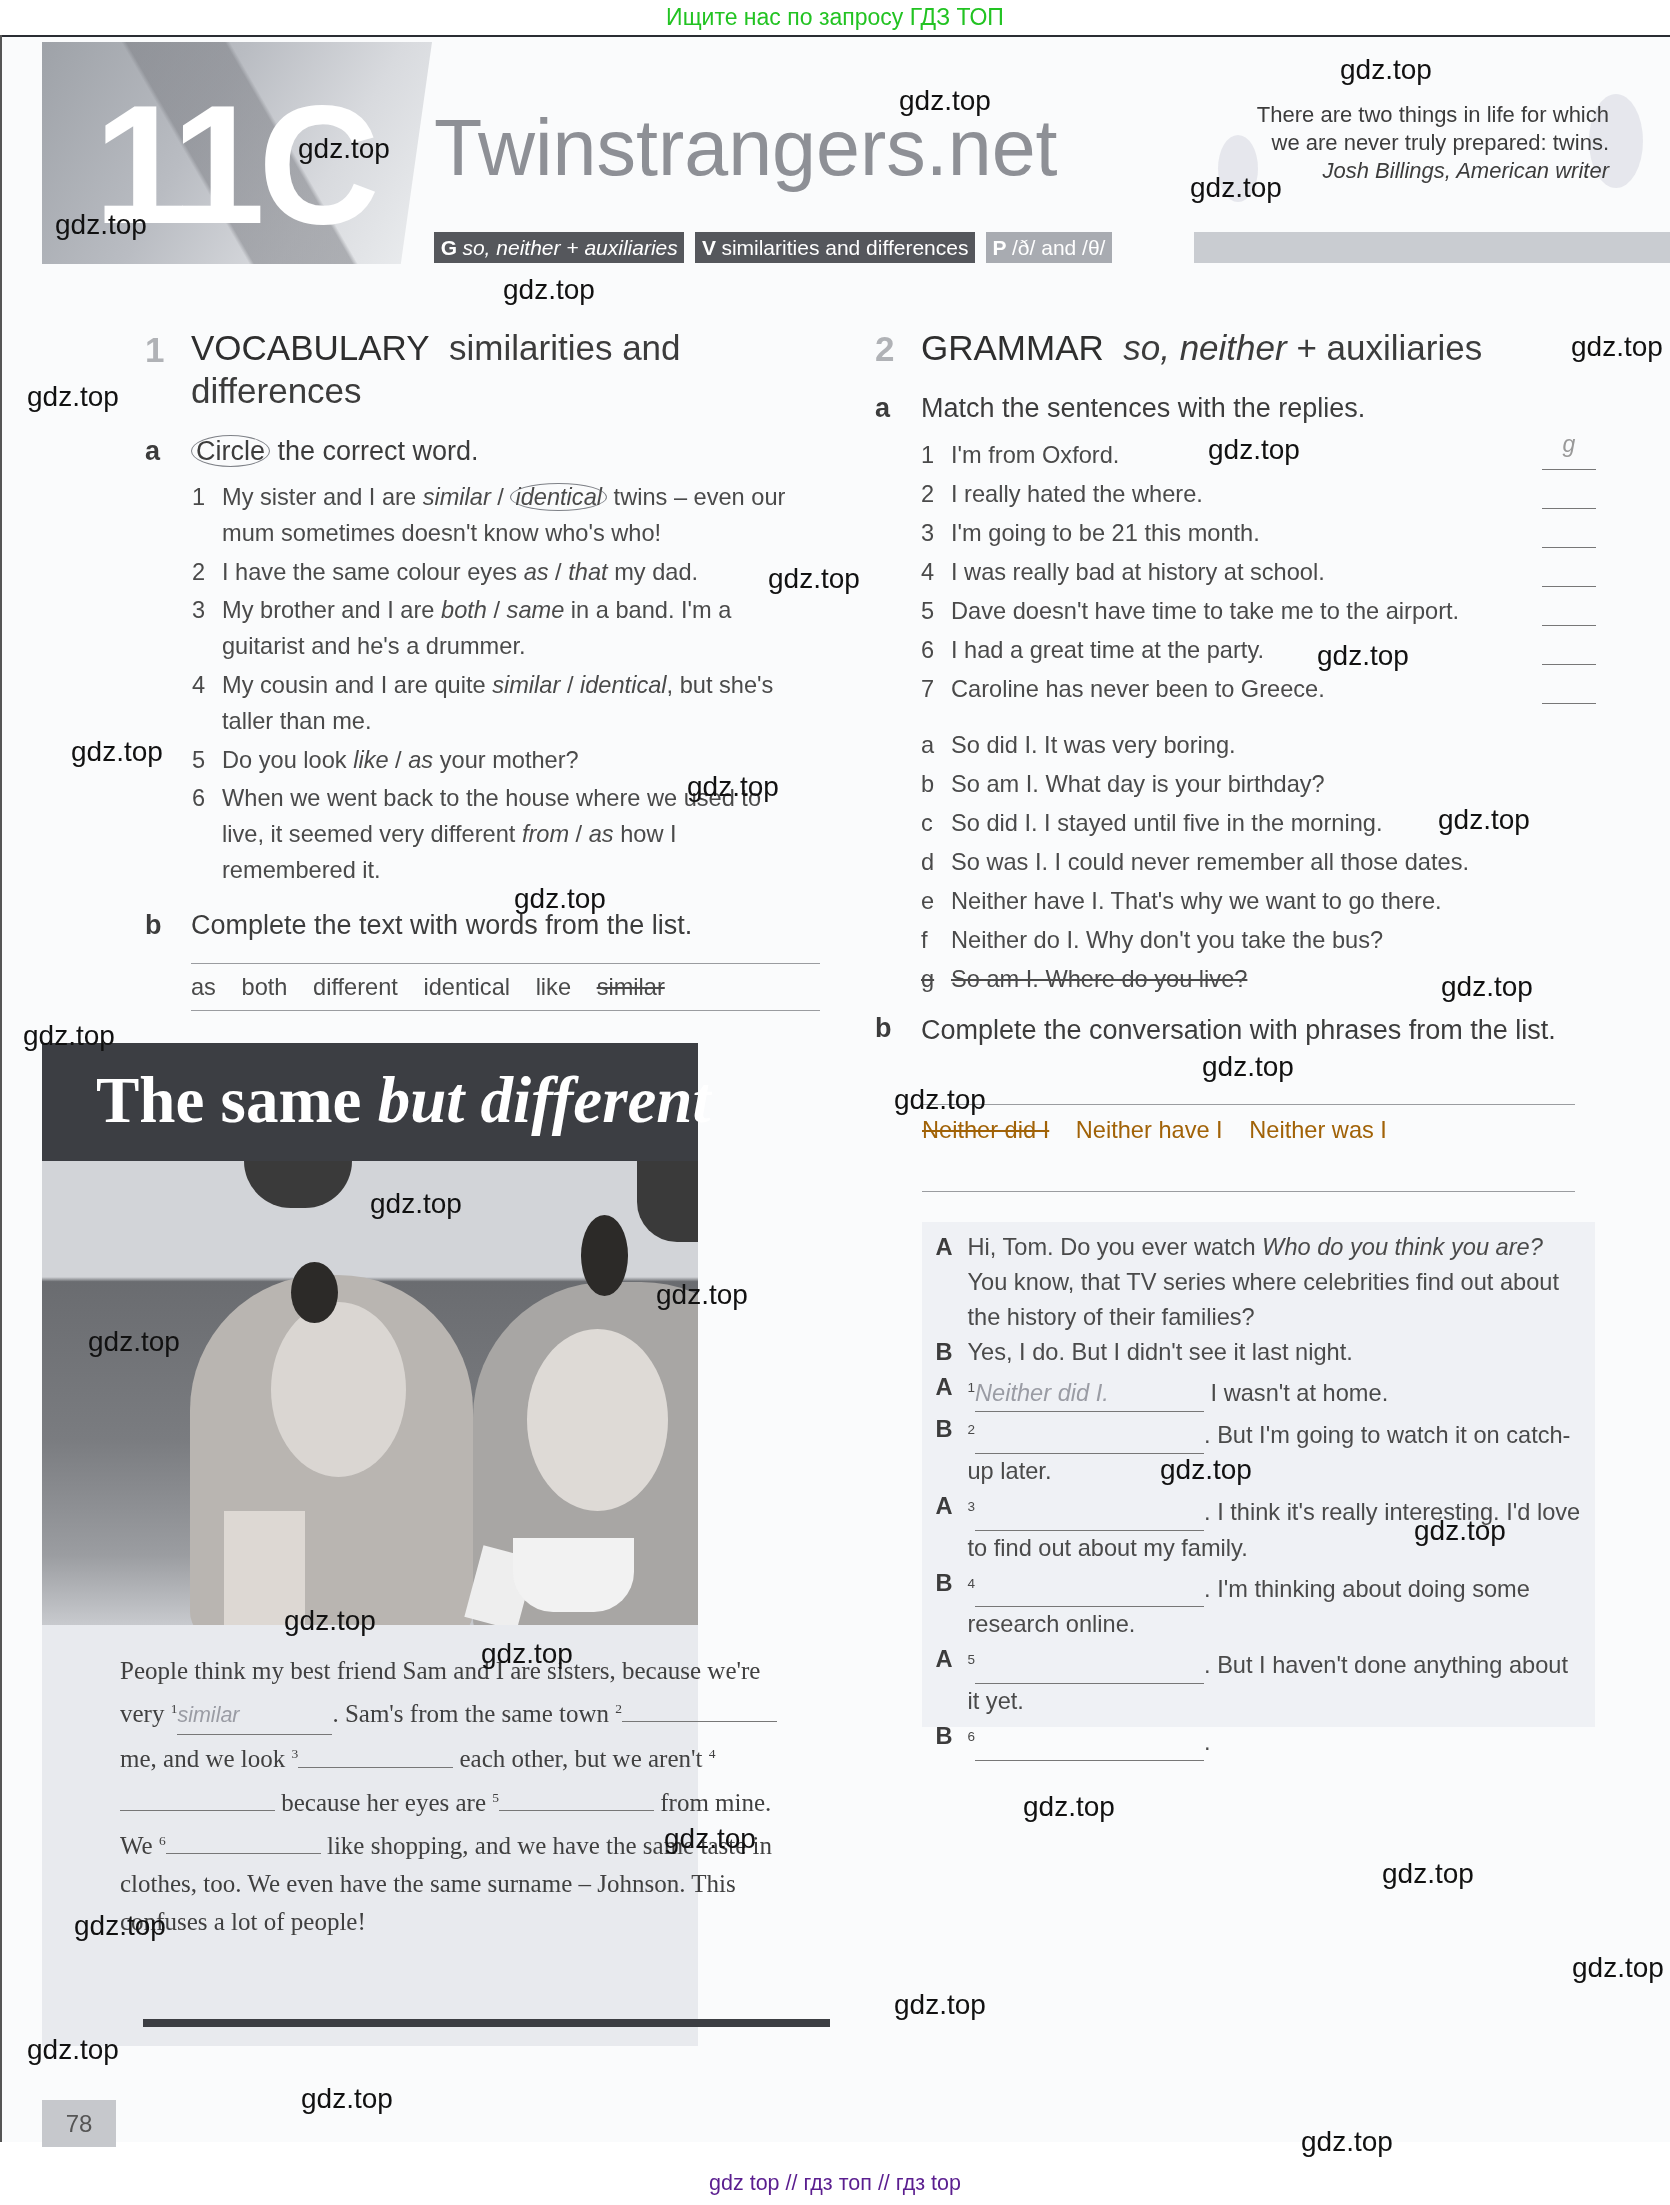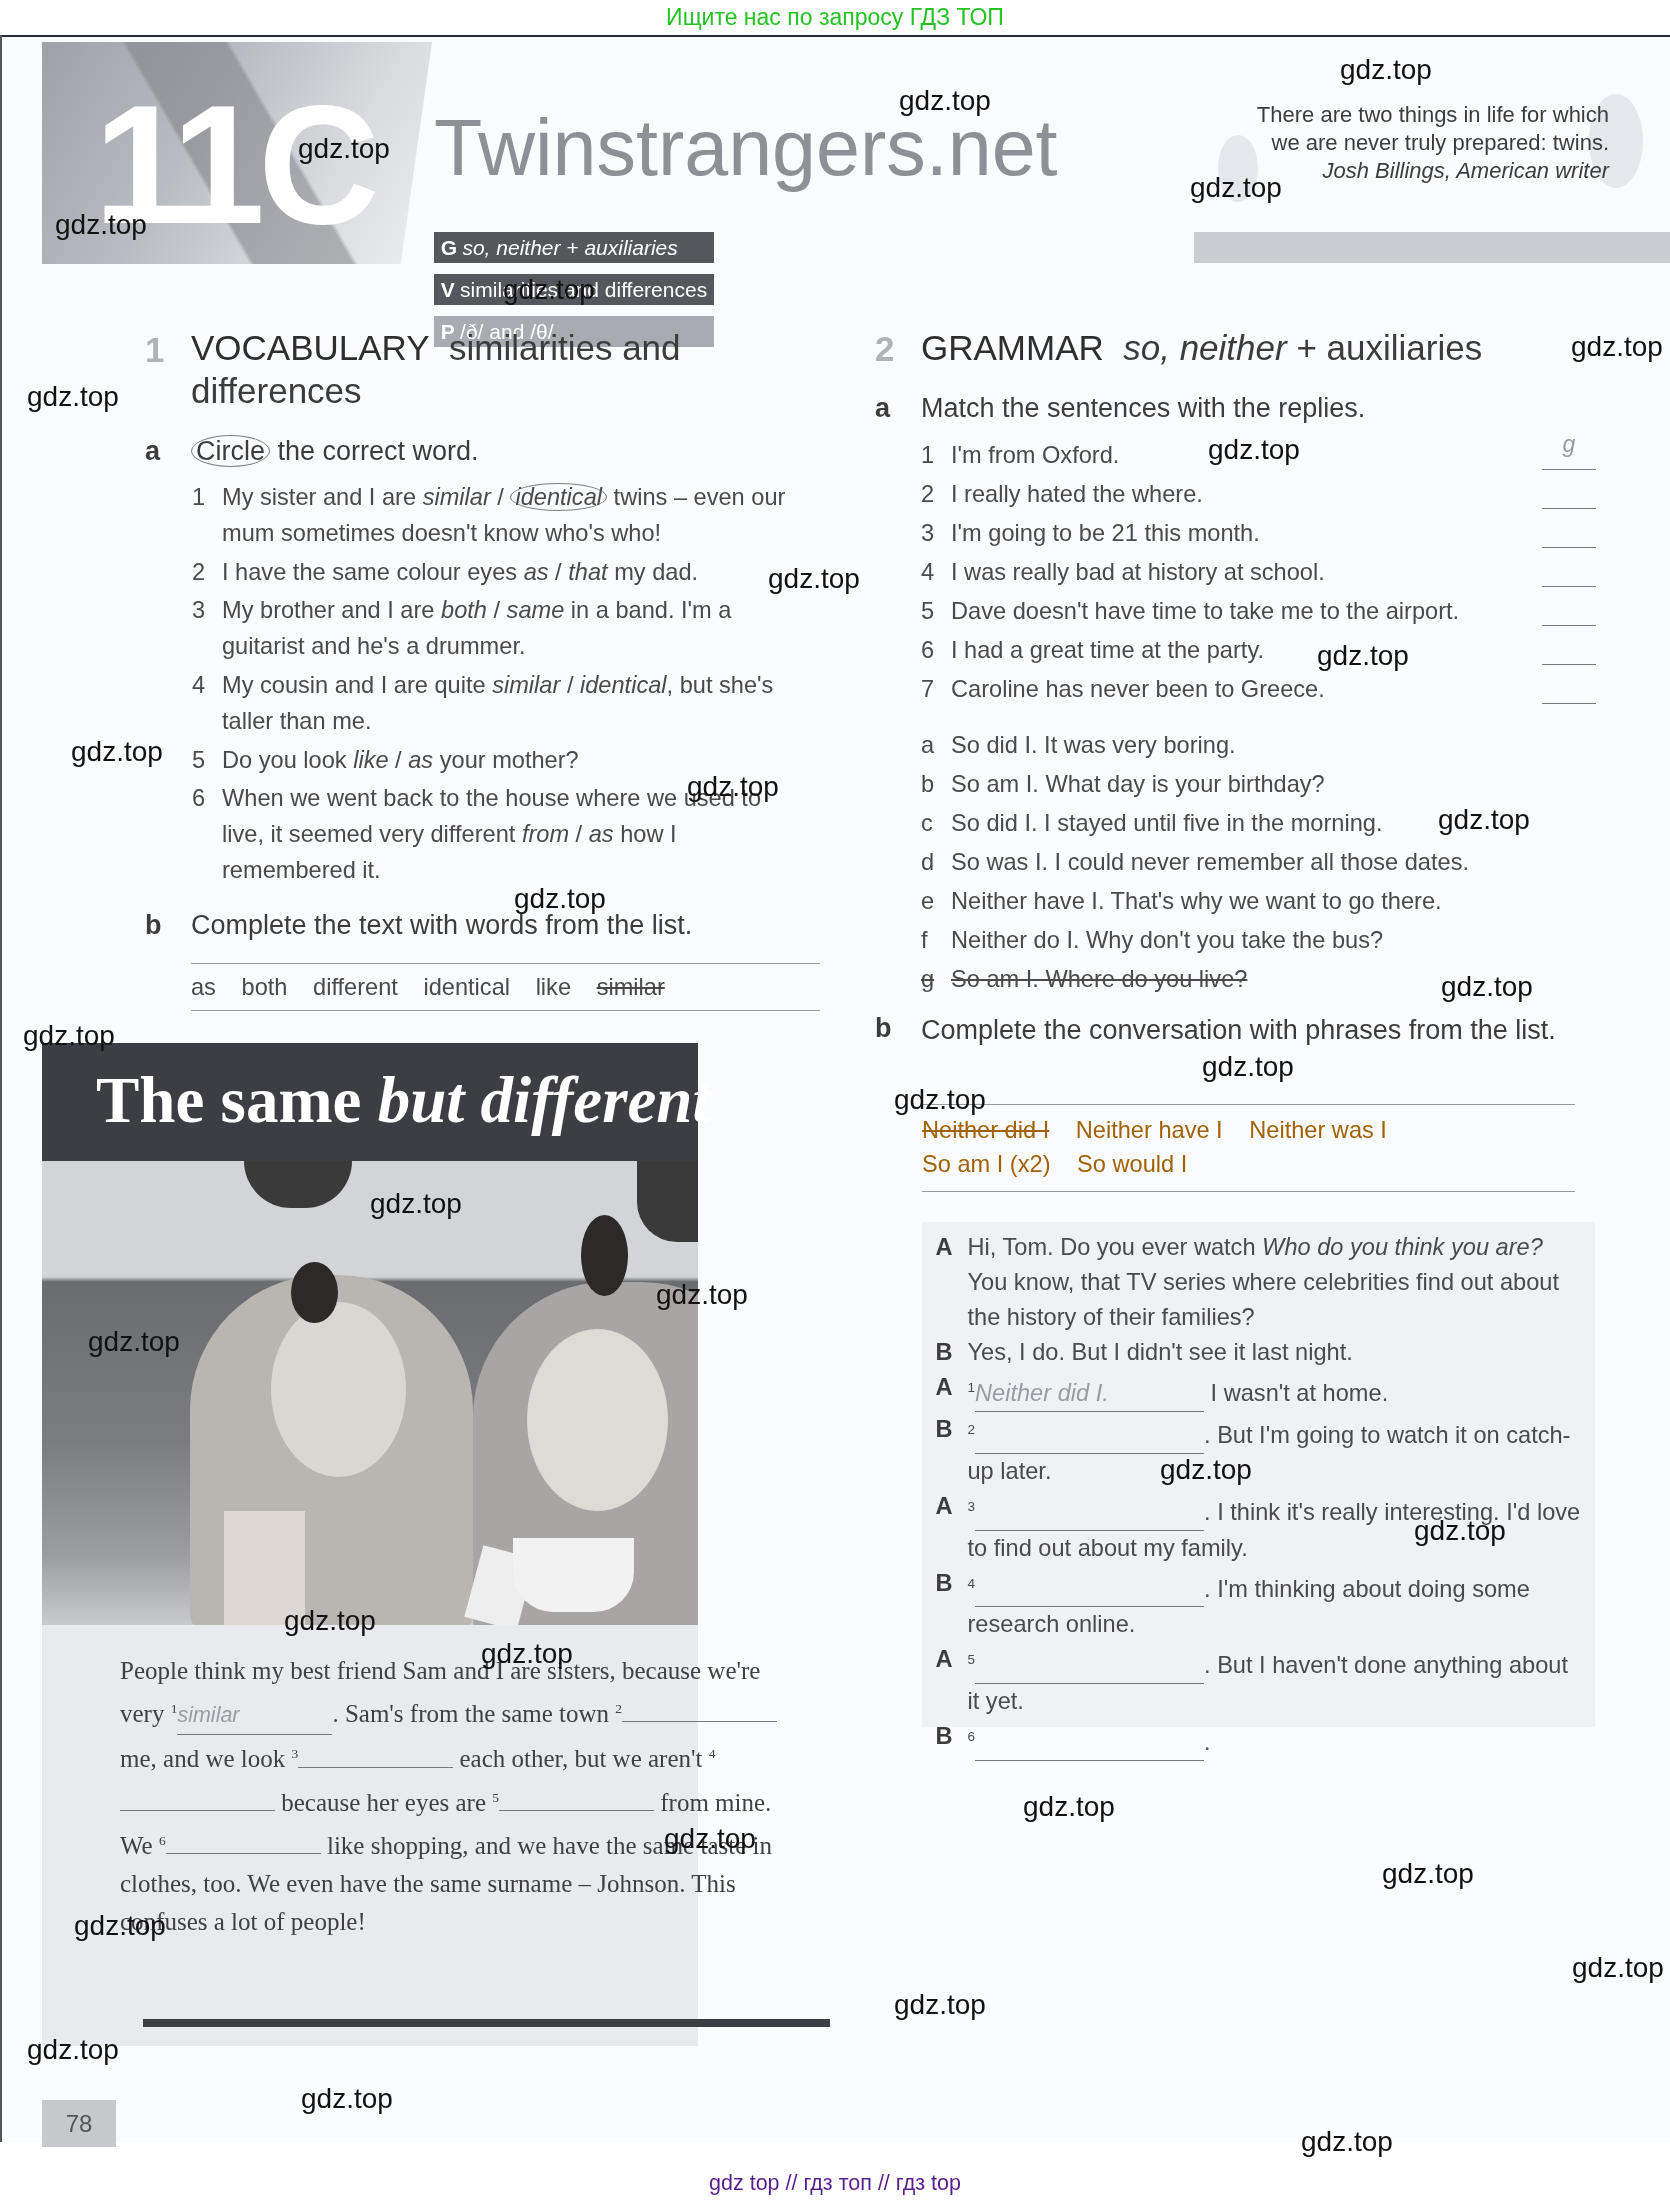--- a/index.html
+++ b/index.html
@@ -12,21 +12,21 @@
 
   
   .unit-badge { position: absolute; left: 42px; top: 42px; width: 390px; height: 222px; background: linear-gradient(120deg, #9ea2a8 0%, #b9bcc2 40%, #d8dade 70%, #eceef0 100%); clip-path: polygon(0 0, 100% 0, 92% 100%, 0 100%); }
   .unit-badge::before { content: ""; position: absolute; left: 0; top: 0; width: 100%; height: 100%; background: linear-gradient(60deg, rgba(255,255,255,0) 40%, rgba(120,122,128,0.5) 41%, rgba(120,122,128,0.5) 60%, rgba(255,255,255,0) 61%); }
   .unit-number { position: absolute; left: 94px; top: 81px; font-size: 168px; font-weight: bold; color: #ffffff; line-height: 1; letter-spacing: -6.7px; }
   .lesson-title { position: absolute; left: 434px; top: 108px; font-size: 79px; color: #8e9096; line-height: 1; }
   .quote { position: absolute; right: 61px; top: 101px; width: 471px; text-align: right; font-size: 22px; line-height: 28px; color: #3c3c3c; }
   .quote-author { font-style: italic; }
   .quote-bubble { position: absolute; border-radius: 50%; background: #d8dbe2; opacity: 0.6; }
 
-  .tags { position: absolute; left: 434px; top: 232px; height: 23px; display: flex; gap: 10.8px; flex-direction: column; }
+  .tags { position: absolute; left: 434px; top: 232px; height: 23px; display: flex; gap: 10.8px; }
   .tag { height: 31px; line-height: 31px; padding: 0 6.7px; color: #ffffff; font-size: 21px; background: #55575c; white-space: nowrap; }
   .tag b { font-weight: bold; margin-right: 5.4px; }
   .tag.light { background: #a8abb1; }
   .tag-bar { position: absolute; left: 1194px; top: 232px; width: 477px; height: 31px; background: #c9ccd1; }
 
   
   .sec-num { position: absolute; font-size: 35px; font-weight: bold; color: #b0b2b6; }
   .sec-head { position: absolute; font-size: 35px; color: #3c3c3c; line-height: 43px; }
   .sec-head b { font-weight: normal; color: #2e2e2e; }
   .sub-letter { position: absolute; font-size: 27px; color: #3c3c3c; font-weight: bold; }
@@ -263,24 +263,20 @@
 </div>
 
 <div class="sub-letter" style="left:875px;top:1013px;">b</div>
 <div class="sub-text" style="left:921px;top:1013px;width:660px;line-height:34px;">Complete the conversation with phrases from the list.</div>
 
 <div class="phrasebox">
   <div>
     <span class="struck">Neither did I</span>
     <span>Neither have I</span>
     <span>Neither was I</span>
-  </div>
-  <div>
-    <span>So am I (x2)</span>
-    <span>So would I</span>
   </div>
 </div>
 
 <div class="conversation">
   <div class="conv-line">
     <span class="conv-sp">A</span>
     <span class="conv-txt"><span>Hi, Tom. Do you ever watch </span><i>Who do you think you are?</i><span> You know, that TV series where celebrities find out about the history of their families?</span></span>
   </div>
   <div class="conv-line">
     <span class="conv-sp">B</span>

